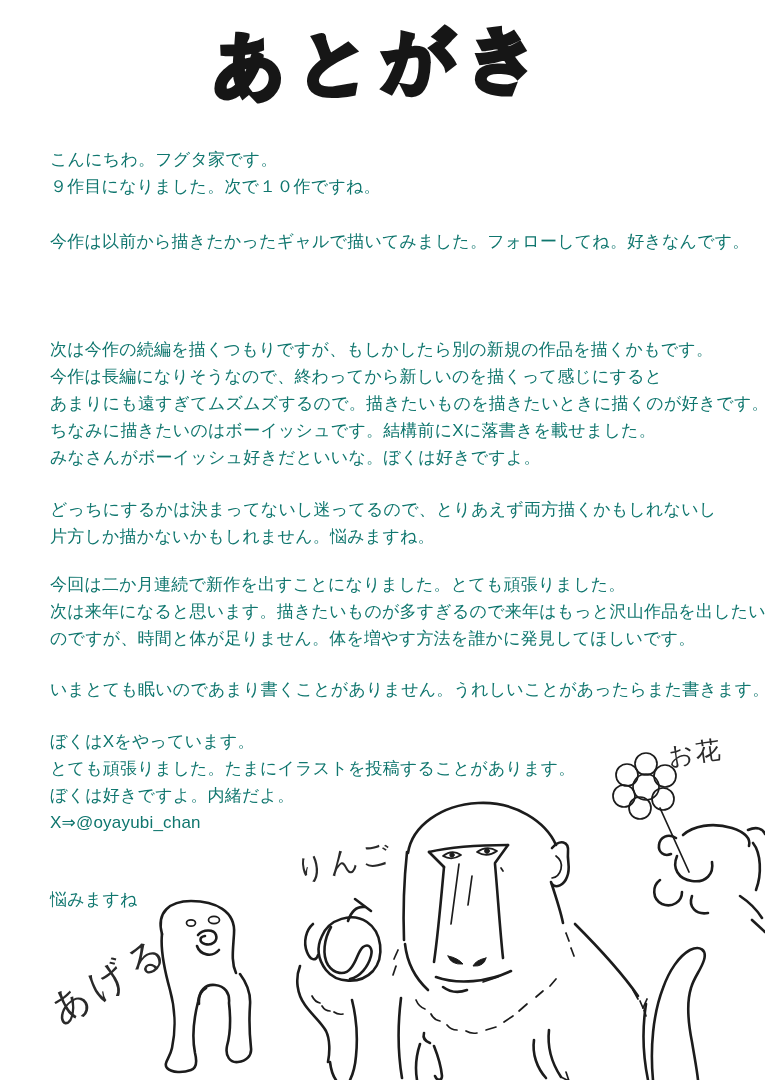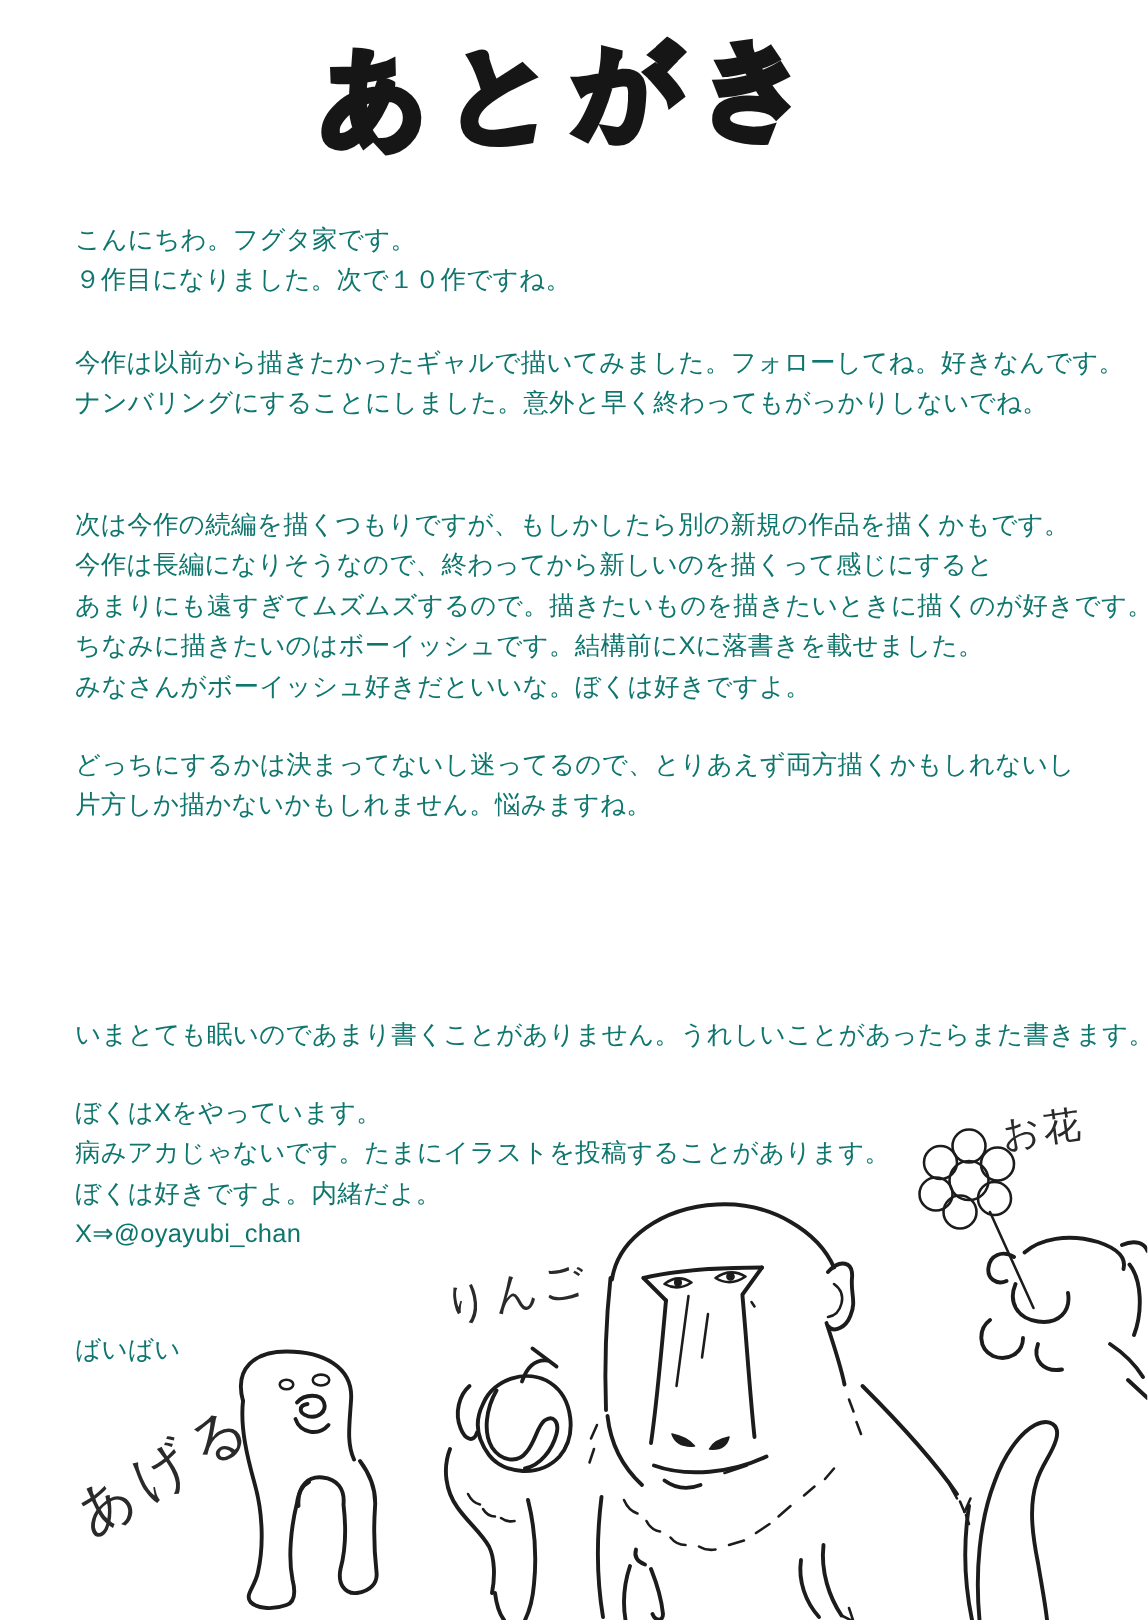--- a/index.html
+++ b/index.html
@@ -43,53 +43,57 @@
 
   <h1 class="title">あとがき</h1>
 
   <div class="para p1">
     <div>こんにちわ。フグタ家です。</div>
     <div>９作目になりました。次で１０作ですね。</div>
   </div>
 
   <div class="para p2">
     <div>今作は以前から描きたかったギャルで描いてみました。フォローしてね。好きなんです。</div>
-    <div>ナンバリングにすることにしました。意外と早く終わってもがっかりしないでね。</div>
   </div>
 
   <div class="para p3">
     <div>次は今作の続編を描くつもりですが、もしかしたら別の新規の作品を描くかもです。</div>
     <div>今作は長編になりそうなので、終わってから新しいのを描くって感じにすると</div>
     <div>あまりにも遠すぎてムズムズするので。描きたいものを描きたいときに描くのが好きです。</div>
     <div>ちなみに描きたいのはボーイッシュです。結構前にXに落書きを載せました。</div>
     <div>みなさんがボーイッシュ好きだといいな。ぼくは好きですよ。</div>
   </div>
 
   <div class="para p4">
     <div>どっちにするかは決まってないし迷ってるので、とりあえず両方描くかもしれないし</div>
     <div>片方しか描かないかもしれません。悩みますね。</div>
   </div>
 
+  <div class="para p5">
+    <div>今回は二か月連続で新作を出すことになりました。とても頑張りました。</div>
+    <div>次は来年になると思います。描きたいものが多すぎるので来年はもっと沢山作品を出したい</div>
+    <div>のですが、時間と体が足りません。体を増やす方法を誰かに発見してほしいです。</div>
+  </div>
 
   <div class="para p6">
     <div>いまとても眠いのであまり書くことがありません。うれしいことがあったらまた書きます。</div>
   </div>
 
   <div class="para p7">
     <div>ぼくはXをやっています。</div>
-    <div>病みアカじゃないです。たまにイラストを投稿することがあります。</div>
+    <div>とても頑張りました。たまにイラストを投稿することがあります。</div>
     <div>ぼくは好きですよ。内緒だよ。</div>
   </div>
 
   <div class="para p8">
     <div>X⇒@oyayubi_chan</div>
   </div>
 
   <div class="para p9">
-    <div>ばいばい</div>
+    <div>悩みますね</div>
   </div>
 
   <div class="caption cap-ageru">あげる</div>
   <div class="caption cap-ringo">りんご</div>
   <div class="caption cap-ohana">お花</div>
 
   <svg class="doodles" viewBox="0 0 765 1080" xmlns="http://www.w3.org/2000/svg">
 
     <g>
       <path d="M 162,934 C 156,912 170,901 191,901 C 215,901 236,911 234,934 C 233,950 231,962 236,973"></path>

